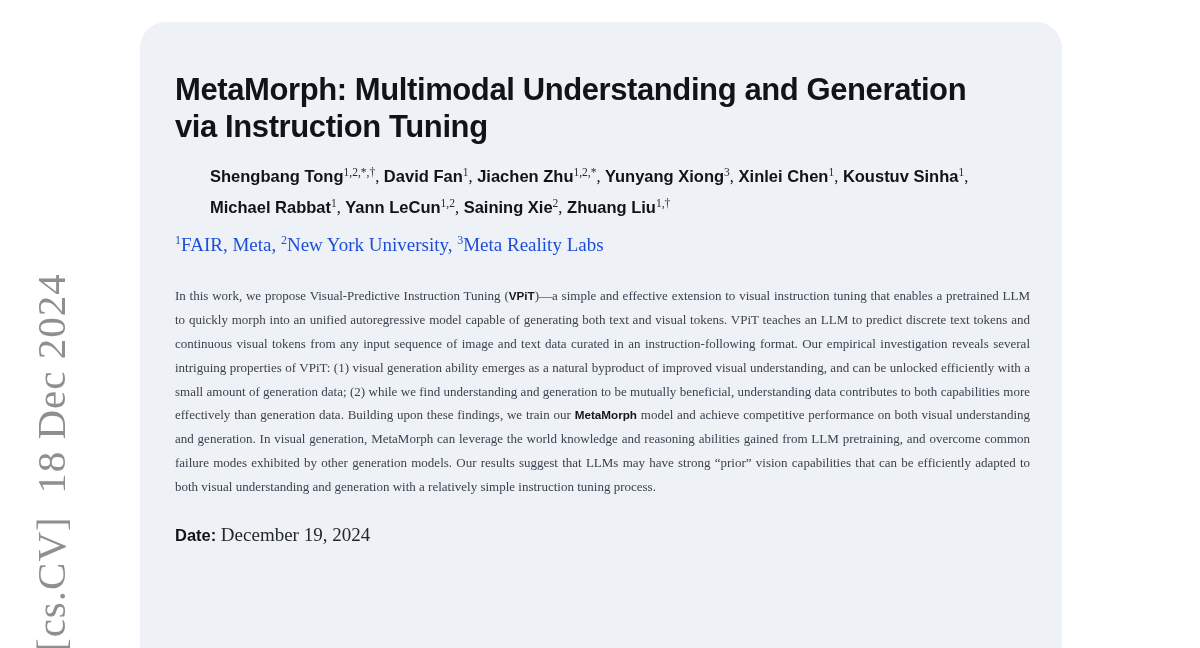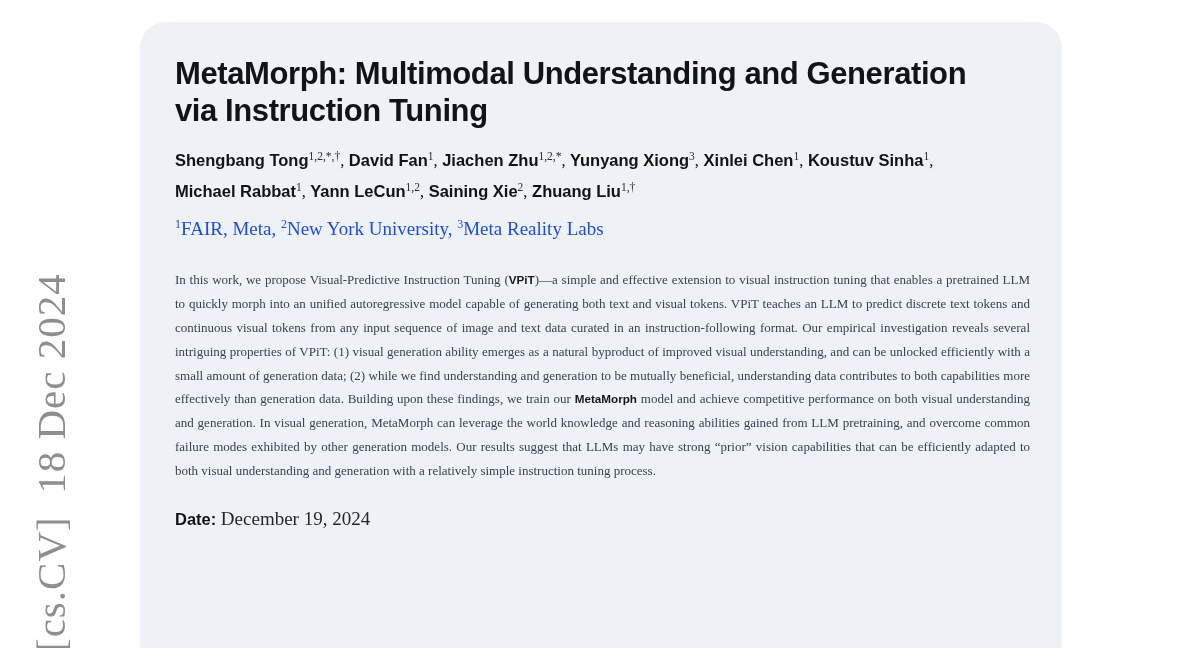--- a/index.html
+++ b/index.html
@@ -32,36 +32,37 @@
     top: 22px;
     width: 922px;
     height: 700px;
     background: #eef1f5;
     border-radius: 26px;
     padding: 33px 32px 0 35px;
     box-sizing: border-box;
   }
 
   .title {
-    margin: 0 0 13px 0;
+    margin: 16px 0 13px 0;
     font-family: "Liberation Sans", sans-serif;
     font-weight: 700;
     font-size: 31px;
     line-height: 37px;
     letter-spacing: -0.4px;
     color: #101418;
     max-width: 820px;
   }
 
   .authors {
     font-weight: 700;
     font-size: 16.5px;
     line-height: 26px;
     color: #101418;
     max-width: 900px;
+    margin-left: 35px;
   }
   .authors .author { white-space: nowrap; }
   .authors sup {
     font-family: "Liberation Serif", "DejaVu Serif", serif;
     font-weight: 400;
     font-size: 11.5px;
     color: #262b33;
   }
   .authors .sep {
     font-family: "Liberation Serif", "DejaVu Serif", serif;

